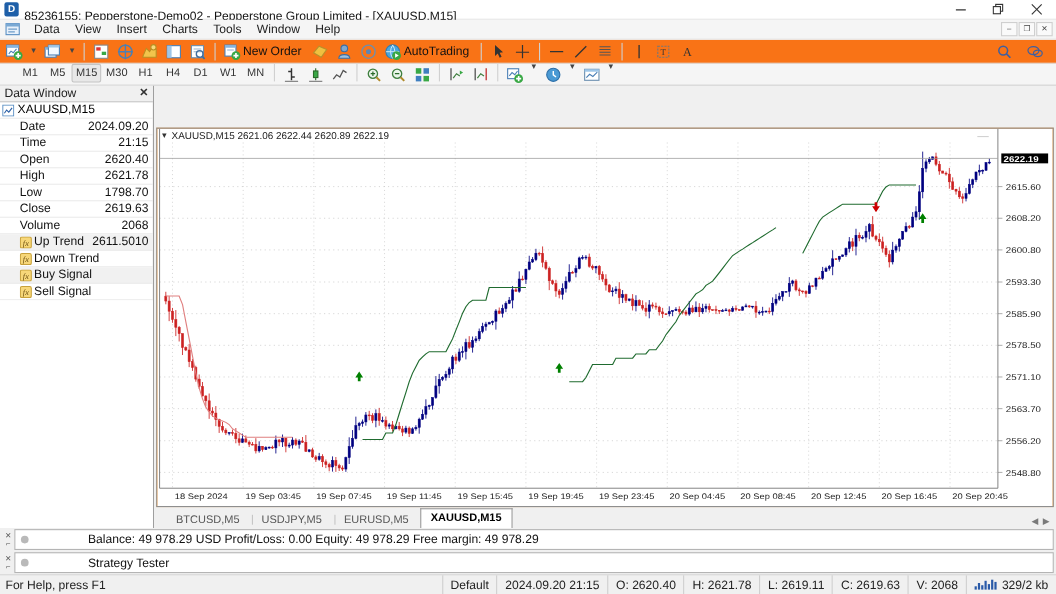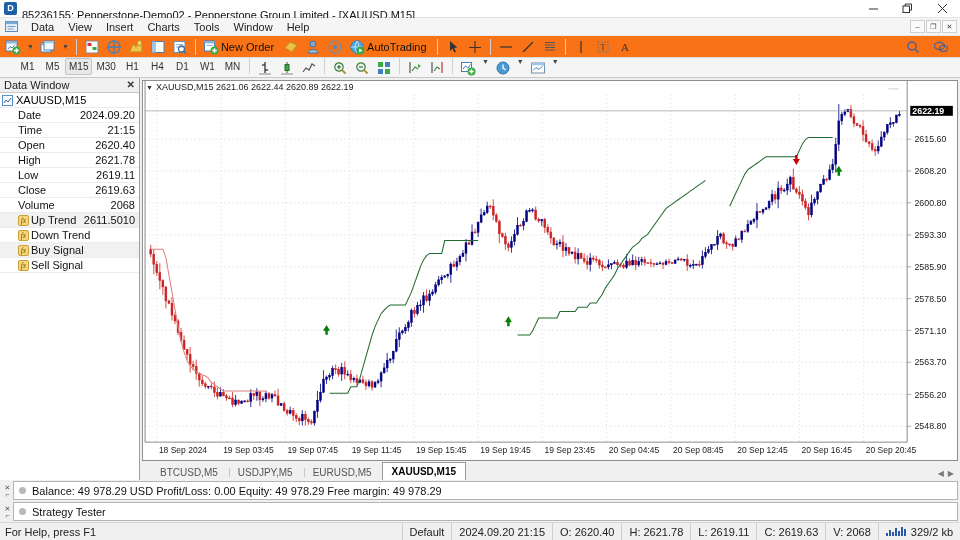--- a/index.html
+++ b/index.html
@@ -89,21 +89,21 @@
   .dw-sym .txt { font-size: 11px; }
   .dw-row { height: 15px; display: flex; align-items: center; border-bottom: 1px solid #ececec; }
   .dw-row .k { flex: 1 1 auto; padding-left: 18px; font-size: 11px; color: #111; white-space: nowrap; }
   .dw-row .k.ind { padding-left: 2px; display: flex; align-items: center; margin-left: 16px; }
   .dw-row .v { width: 60px; text-align: right; padding-right: 4px; font-size: 11px; color: #111; }
   .dw-row.shade { background: #f1f1f1; }
   .fxico { width: 11px; height: 11px; flex: none; margin-right: 2px; }
 
   
   .chartzone { flex: 1 1 auto; display: flex; flex-direction: column; min-width: 0; background: #f0f0f0; padding: 2px 0 0 2px; }
-  .chartwin { flex: 1 1 auto; background: #fdba74; border: 1px solid #8e8e8e; position: relative; overflow: hidden; margin-right: 2px; }
+  .chartwin { flex: 1 1 auto; background: #fdba74; border: 1px solid #8e8e8e; position: relative; overflow: hidden; margin-right: 2px; margin-top: 36px; }
   .chart-hdr { position: absolute; left: 0; top: 0; height: 12px; display: flex; align-items: center;
                padding-left: 3px; font-size: 9px; color: #222; z-index: 6; white-space: nowrap; }
   .chart-hdr .arw { font-size: 7px; margin-right: 3px; color: #333; }
   .chart-svg { position: absolute; inset: 0; width: 100%; height: 100%; }
 
   
   .chart-tabs { height: 19px; flex: none; display: flex; align-items: flex-end; background: #f0f0f0; padding-left: 8px; }
   .ctab {
     height: 16px; line-height: 15px; padding: 0 9px; font-size: 10px; color: #555;
     border: 1px solid transparent; border-bottom: none; background: transparent;
@@ -120,21 +120,21 @@
 
   
   .botpanels { flex: none; background: #f0f0f0; }
   .bpanel { height: 21px; display: flex; align-items: stretch; padding: 1px 2px; }
   .bp-side {
     width: 11px; flex: none; display: flex; flex-direction: column; align-items: center;
     justify-content: center; font-size: 7px; color: #555; line-height: 7px;
   }
   .bp-body {
     flex: 1 1 auto; background: #fff; border: 1px solid #b4b4b4; display: flex; align-items: center;
-    padding-left: 5px; font-size: 11px; color: #111;
+    padding-left: 5px; font-size: 11px; color: #111; gap: 48px;
   }
   .bp-dot { width: 7px; height: 7px; border-radius: 50%; background: #b9b9b9; margin-right: 6px; flex: none; }
 
   
   .statusbar {
     height: 18px; flex: none; background: #f0f0f0; display: flex; align-items: center;
     border-top: 1px solid #d8d8d8; font-size: 11px; color: #222;
   }
   .sb-help { padding-left: 5px; }
   .sb-cell { padding: 0 7px; height: 100%; display: flex; align-items: center; border-left: 1px solid #cfcfcf; white-space: nowrap; }
@@ -481,21 +481,21 @@
       <div class="dw-row">
         <span class="k">Open</span>
         <span class="v">2620.40</span>
       </div>
       <div class="dw-row">
         <span class="k">High</span>
         <span class="v">2621.78</span>
       </div>
       <div class="dw-row">
         <span class="k">Low</span>
-        <span class="v">2619.11</span>
+        <span class="v">1798.70</span>
       </div>
       <div class="dw-row">
         <span class="k">Close</span>
         <span class="v">2619.63</span>
       </div>
       <div class="dw-row">
         <span class="k">Volume</span>
         <span class="v">2068</span>
       </div>
 

